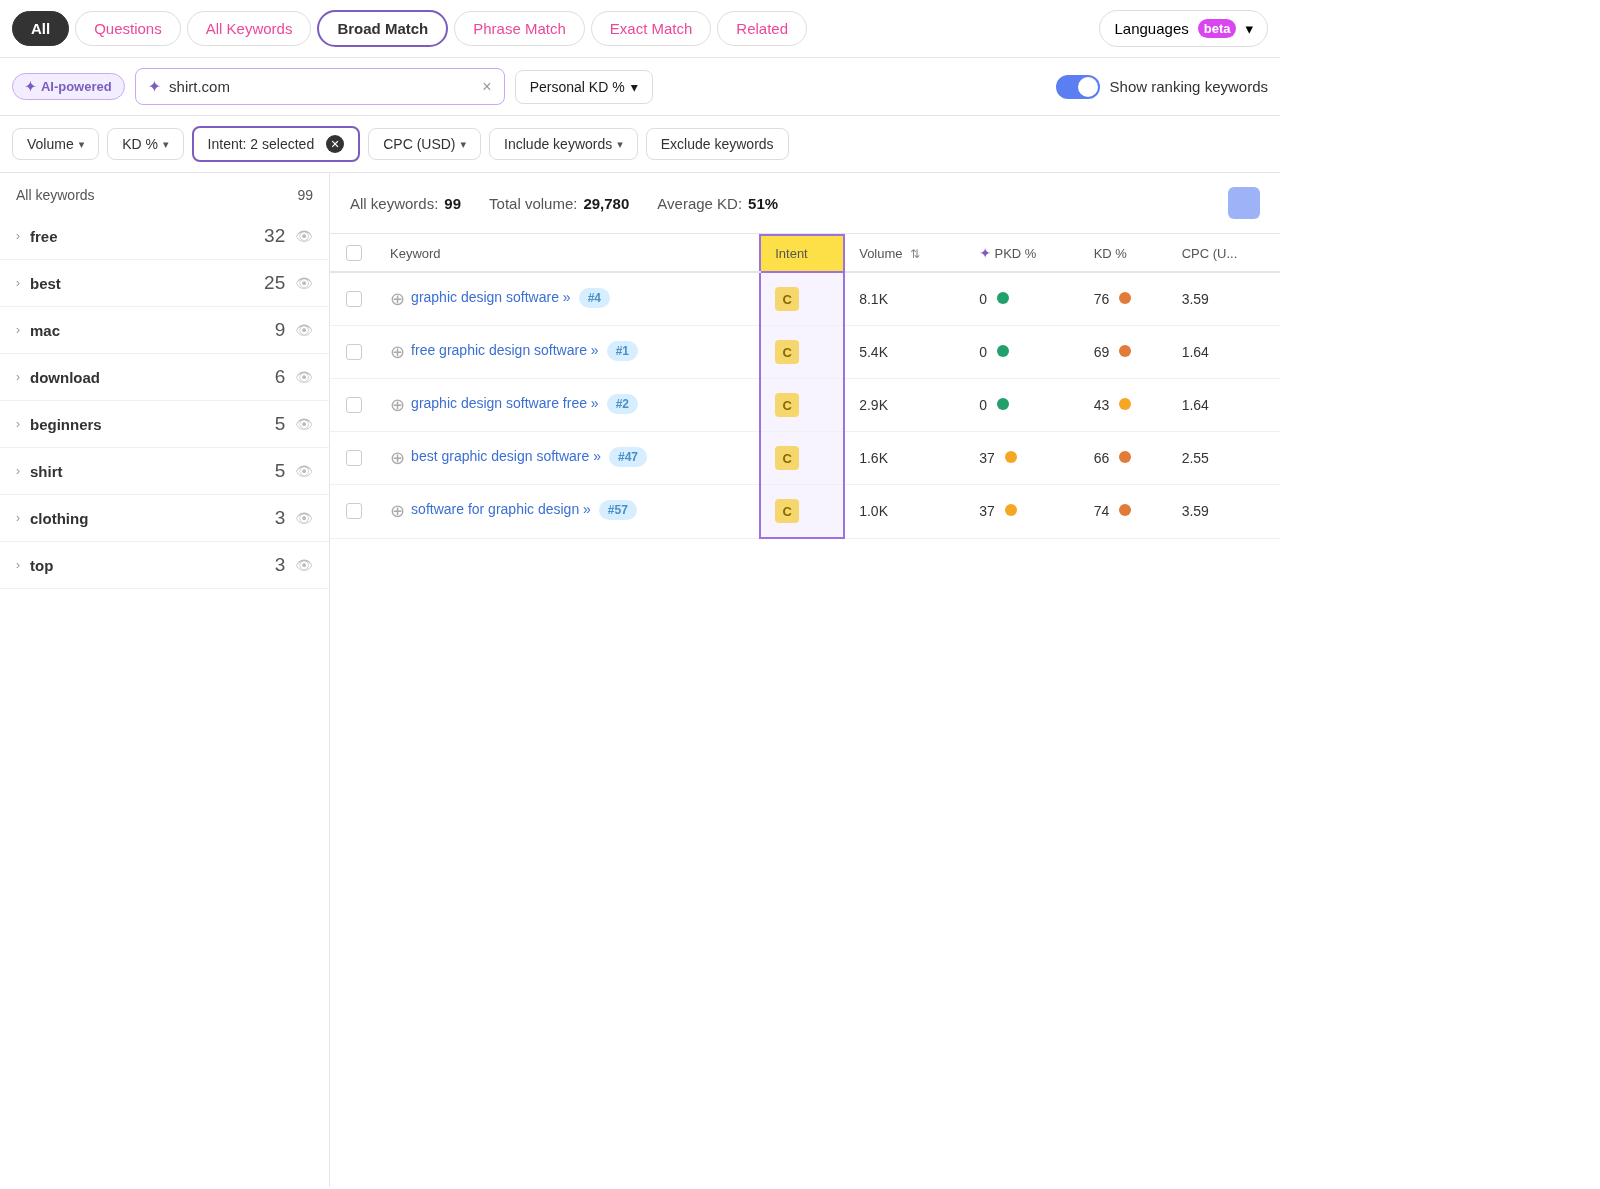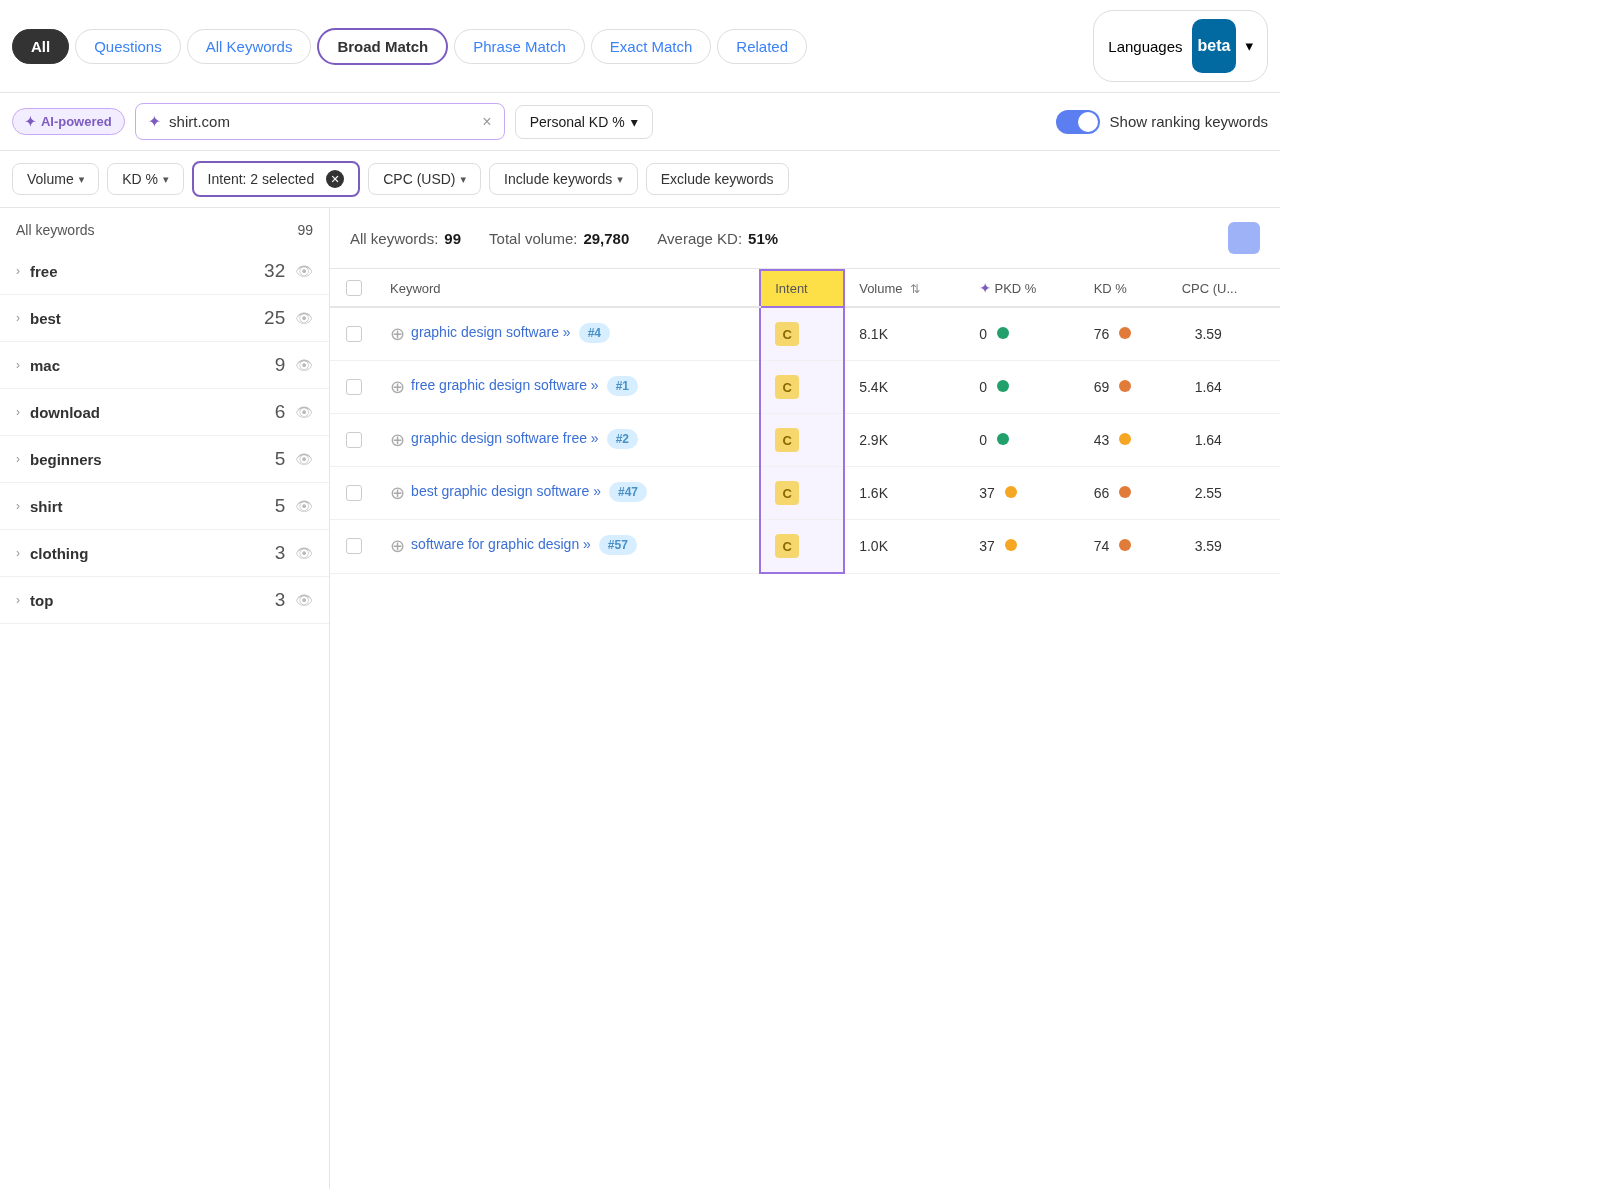--- a/index.html
+++ b/index.html
@@ -1,24 +1,24 @@
 <!DOCTYPE html>
 <html><head>
   <meta charset="utf-8">
   <style>
     * { box-sizing: border-box; margin: 0; padding: 0; }
     body { font-family: -apple-system, BlinkMacSystemFont, 'Segoe UI', Arial, sans-serif; background: #fff; font-size: 14px; color: #1a1a1a; width: 1280px; overflow-x: hidden; }
 
     
     .top-tabs { display: flex; align-items: center; padding: 10px 12px; gap: 6px; border-bottom: 1px solid #e5e5e5; }
-    .tab-btn { padding: 8px 18px; border-radius: 20px; border: 1px solid #ddd; background: #fff; cursor: pointer; font-size: 15px; color: #3b82f6; font-weight: 400; white-space: nowrap; }
+    .tab-btn { padding: 8px 18px; border-radius: 20px; border: 1px solid #ddd; background: #fff; cursor: pointer; font-size: 15px; color: #ec4899; font-weight: 400; white-space: nowrap; }
     .tab-btn.all-tab { background: #333; color: #fff; border-color: #333; font-weight: 600; }
     .tab-btn.broad { border: 2px solid #7c5cbf; color: #333; font-weight: 600; }
     .languages-btn { margin-left: auto; display: flex; align-items: center; gap: 9px; padding: 8px 14px; border: 1px solid #ddd; border-radius: 20px; cursor: pointer; font-size: 15px; background: #fff; }
-    .beta-badge { background: #0369a1; color: #fff; font-size: 16px; padding: 18px 6px; border-radius: 10px; font-weight: 700; }
+    .beta-badge { background: #d946ef; color: #fff; font-size: 13px; padding: 2px 6px; border-radius: 10px; font-weight: 700; }
 
     
     .search-row { display: flex; align-items: center; padding: 10px 12px; gap: 10px; border-bottom: 1px solid #e5e5e5; }
     .ai-badge { background: #f3eeff; color: #7c5cbf; border: 1.5px solid #c9a8f5; border-radius: 16px; padding: 5px 12px; font-size: 13px; font-weight: 600; display: flex; align-items: center; gap: 5px; white-space: nowrap; }
     .search-box { display: flex; align-items: center; border: 1.5px solid #c9a8f5; border-radius: 8px; padding: 8px 12px; gap: 8px; flex: 0 0 370px; background: #fff; }
     .search-icon { color: #7c5cbf; font-size: 16px; }
     .search-text { flex: 1; font-size: 15px; color: #333; }
     .search-clear { color: #999; cursor: pointer; font-size: 16px; }
     .kd-dropdown { display: flex; align-items: center; gap: 6px; padding: 8px 14px; border: 1px solid #ddd; border-radius: 8px; cursor: pointer; font-size: 14px; background: #fff; white-space: nowrap; }
     .toggle-row { display: flex; align-items: center; gap: 10px; margin-left: auto; }
@@ -68,21 +68,21 @@
     .last-intent-row td.intent-cell { border-bottom: 2px solid #9b72e0; }
 
     .checkbox { width: 16px; height: 16px; border: 1.5px solid #ccc; border-radius: 3px; cursor: pointer; }
     .add-btn { color: #aaa; font-size: 18px; margin-right: 6px; cursor: pointer; display: inline-flex; align-items: center; }
     .kw-link { color: #3b6fd4; text-decoration: none; font-size: 14px; line-height: 1.4; }
     .rank-badge { display: inline-flex; align-items: center; justify-content: center; background: #d6eeff; color: #4a90c4; font-size: 12px; font-weight: 700; border-radius: 12px; padding: 3px 9px; margin-left: 8px; white-space: nowrap; }
     .intent-badge { display: inline-flex; align-items: center; justify-content: center; background: #f5d76e; color: #8a6900; font-size: 13px; font-weight: 700; border-radius: 4px; width: 24px; height: 24px; }
     .vol-val { text-align: right; font-size: 14px; color: #333; }
     .dot { width: 12px; height: 12px; border-radius: 50%; display: inline-block; margin-left: 6px; }
     .kd-val { font-size: 14px; color: #333; }
-    .cpc-val { font-size: 14px; color: #333; margin-left: 13px; }
+    .cpc-val { font-size: 14px; color: #333; }
     .sort-icon { color: #888; margin-left: 4px; font-size: 12px; }
     .sparkle { color: #7c5cbf; font-size: 14px; }
 
     .kw-cell { display: flex; align-items: flex-start; gap: 0; }
     .kw-text-wrap { display: flex; flex-direction: column; }
 
     td.checkbox-cell { width: 36px; padding-left: 16px; }
     th.checkbox-th { width: 36px; padding-left: 16px; }
   </style>
 </head>

